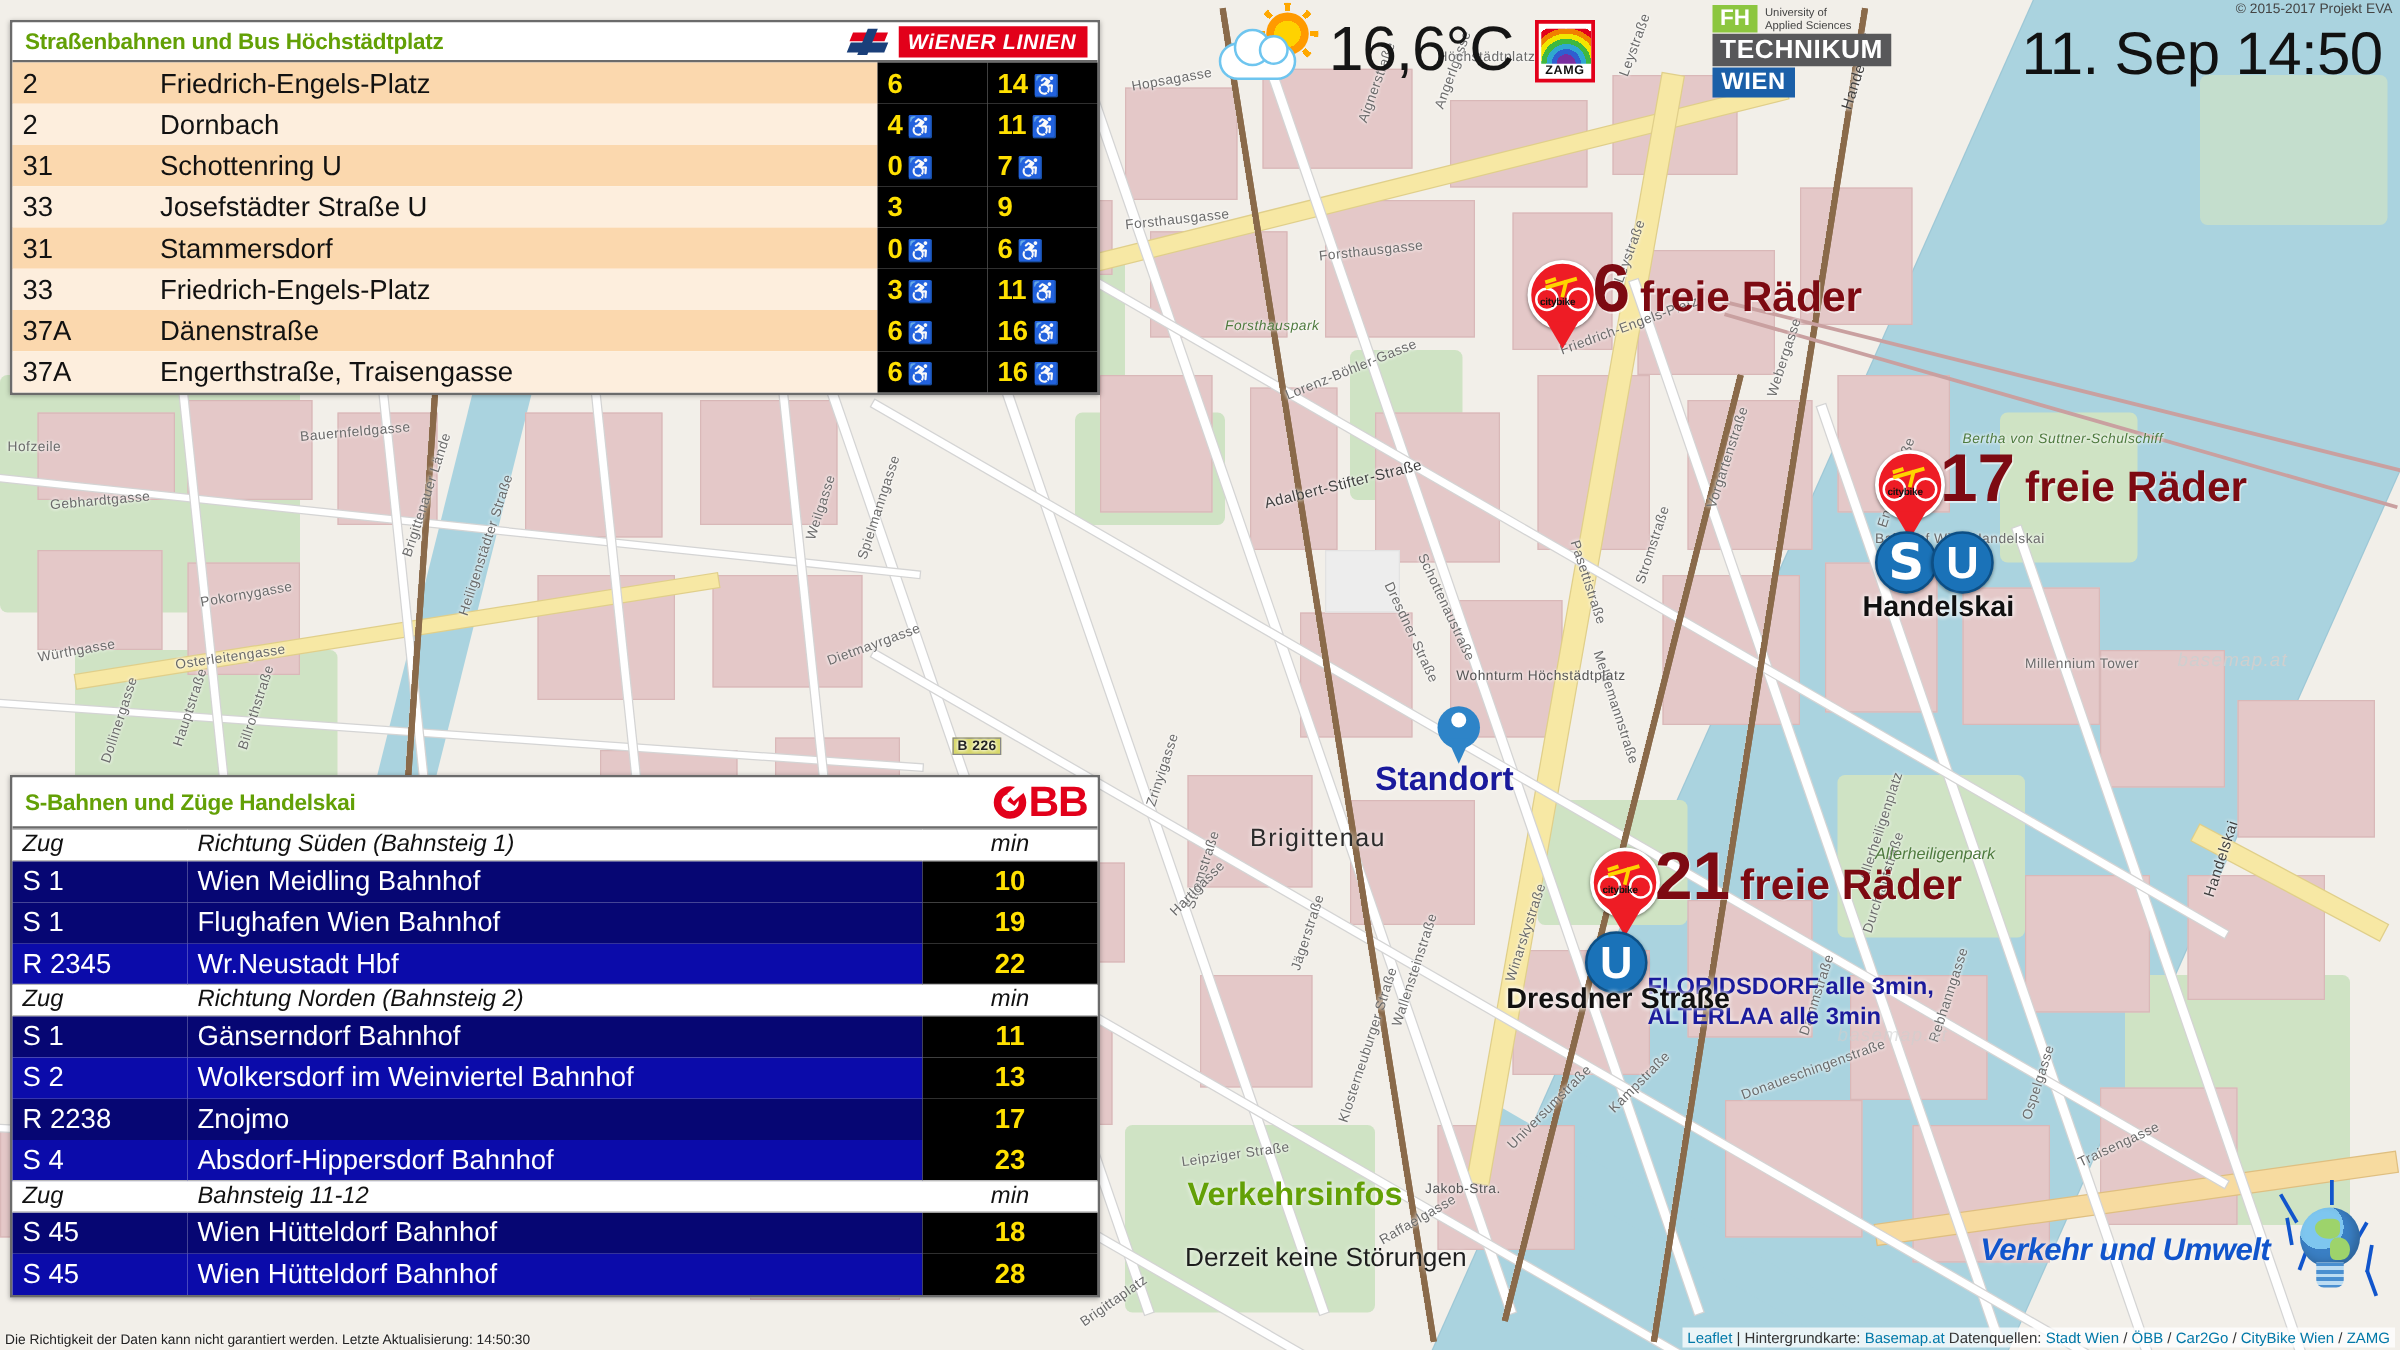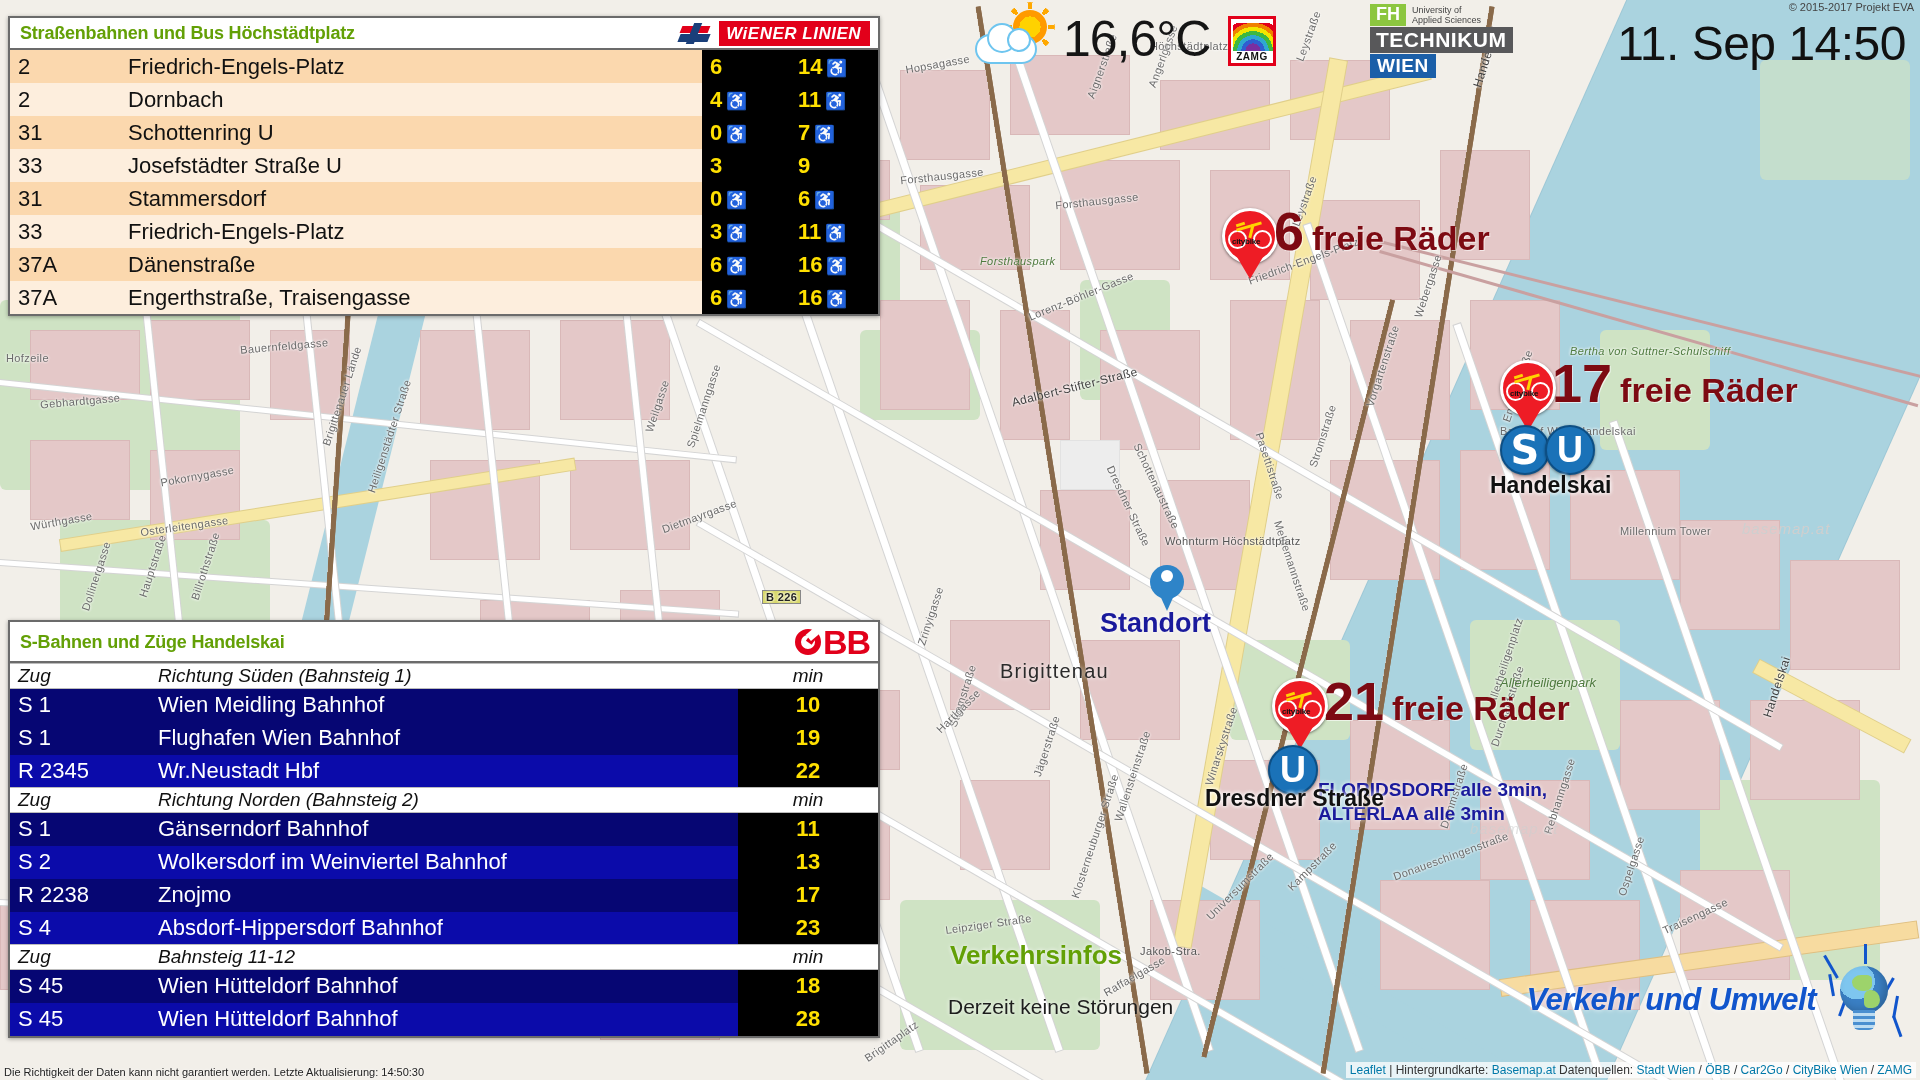--- a/index.html
+++ b/index.html
@@ -362,21 +362,21 @@
     font-size: 21px; color: #1d1d1d;
     text-shadow: 0 0 4px rgba(255,255,255,.95);
   }
 
   
   .vu {
     position:absolute; right: 14px; bottom: 38px;
     display:flex; align-items:center; gap: 6px;
   }
   .vu-text {
-    font-size: 31px; font-weight: bold; color: #1155cc;
+    font-size: 25px; font-weight: bold; color: #1155cc;
     font-style: italic; letter-spacing: -.5px;
     text-shadow: 0 0 5px rgba(255,255,255,.9);
     text-align: right;
   }
   .vu-bulb { position: relative; width: 84px; height: 84px; flex:none; }
   .vu-bulb .globe {
     position:absolute; left: 18px; top: 8px; width: 48px; height: 48px;
     border-radius: 50%;
     background: radial-gradient(circle at 35% 32%, #7ec6ef 0 40%, #3a7fc4 40% 100%);
     box-shadow: inset -4px -4px 8px rgba(0,0,0,.2);

